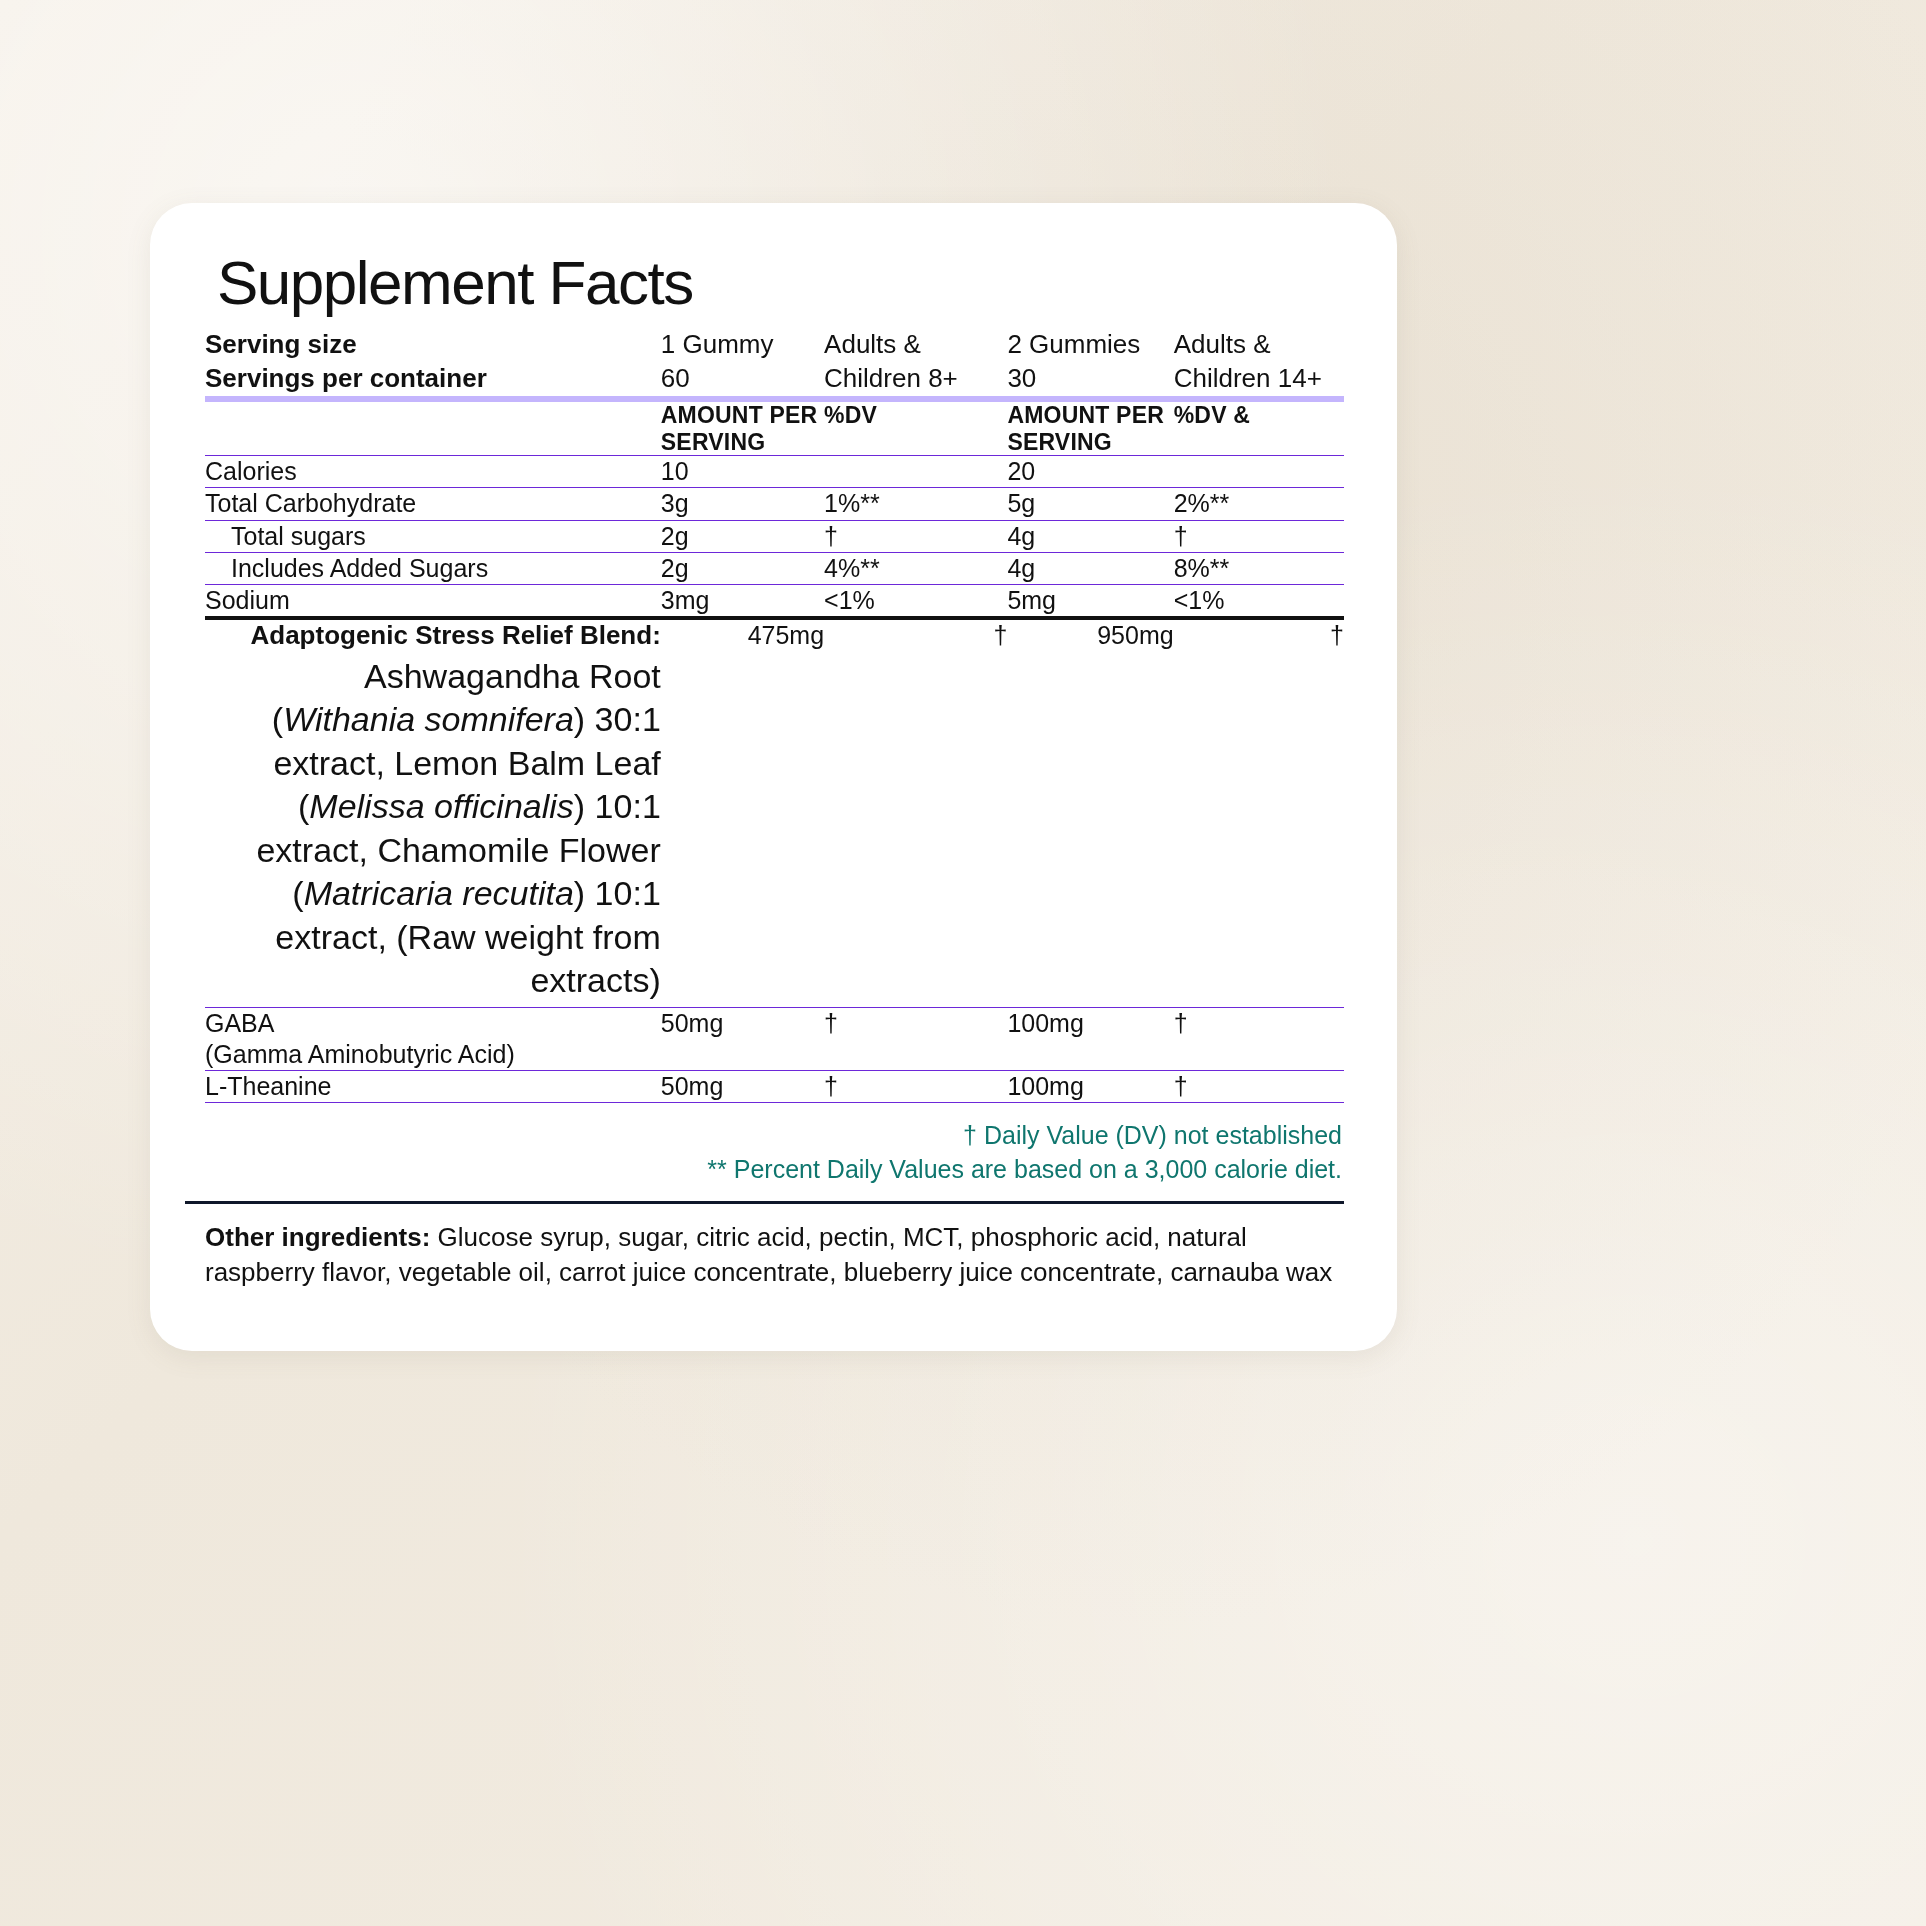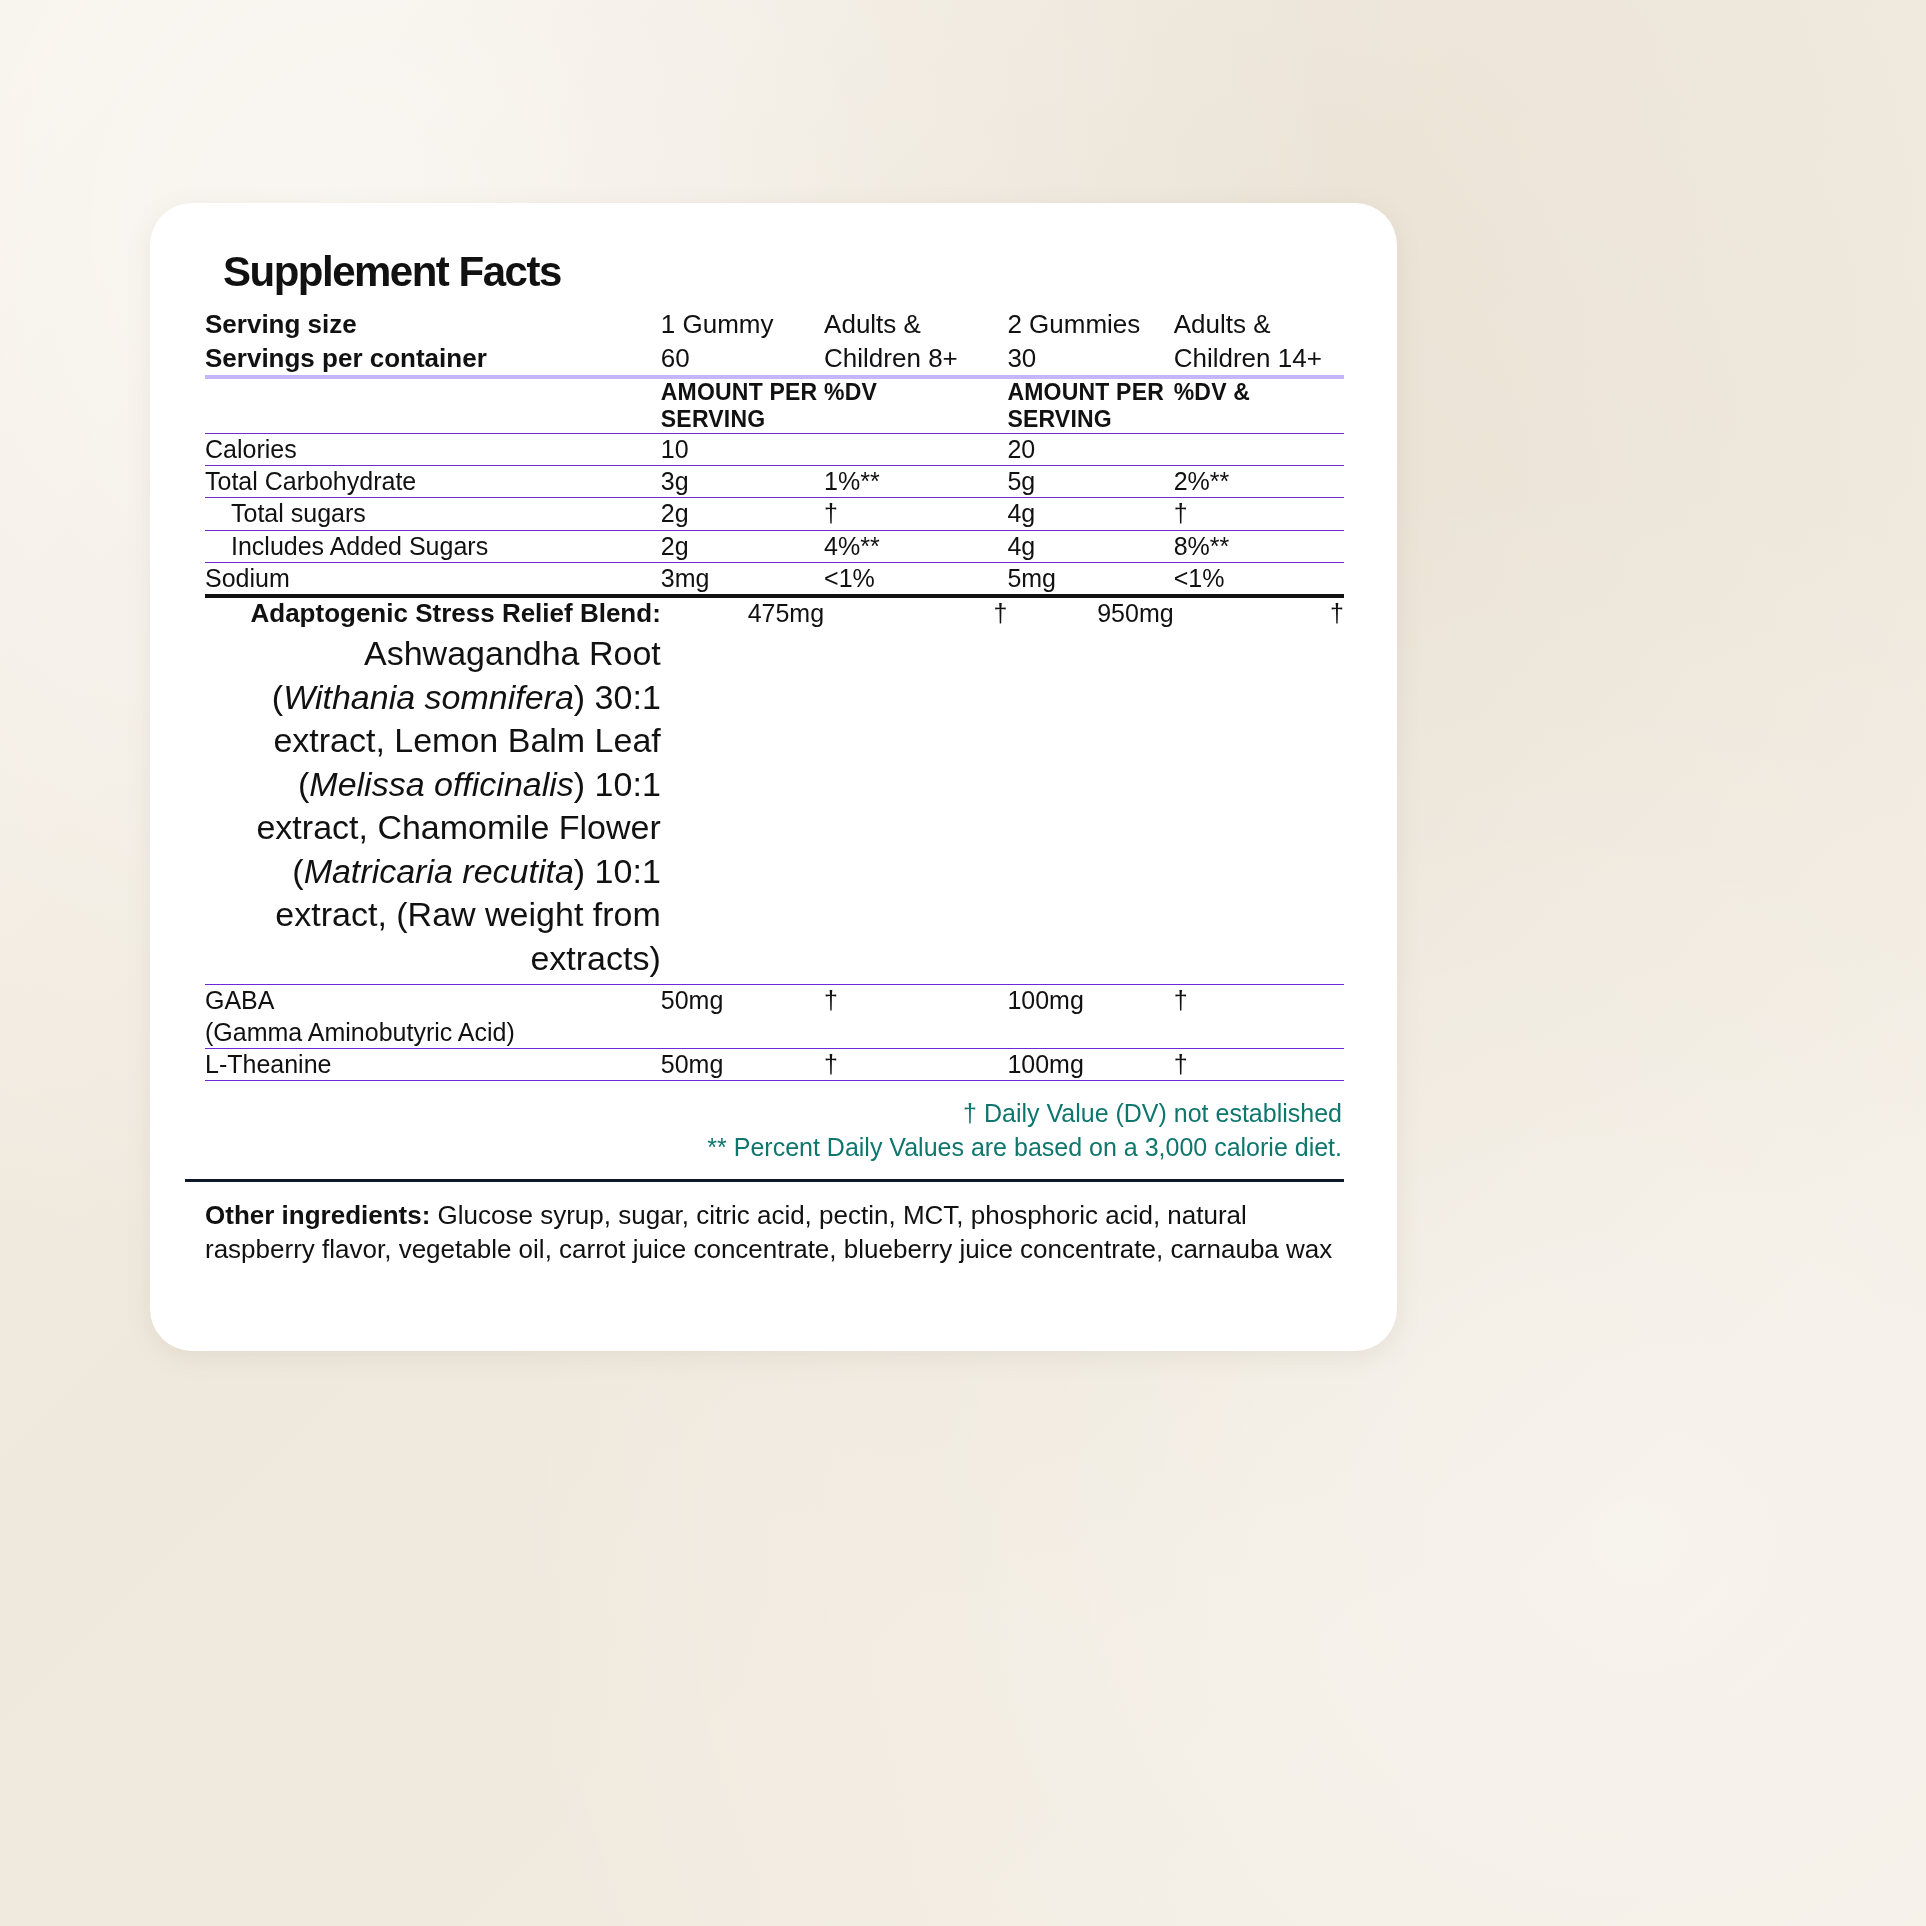--- a/index.html
+++ b/index.html
@@ -32,46 +32,46 @@
     width: 1247px;
     height: 1148px;
     background: #ffffff;
     border-radius: 42px;
     box-shadow: 0 6px 26px rgba(120,105,85,0.10);
   }
   .panel-inner {
     padding: 48px 55px 0 55px;
   }
   .title {
-    font-size: 42px;
-    font-weight: bold;
+    font-size: 62px;
+    font-weight: normal;
     letter-spacing: -1.5px;
     color: #111111;
     line-height: 1.02;
-    margin: 0 0 14px 18px;
+    margin: 0 0 14px 12px;
   }
   table.facts {
     width: 1139px;
     border-collapse: collapse;
     table-layout: fixed;
     color: #111111;
   }
   table.facts td {
     vertical-align: top;
     padding: 0;
   }
   
   col.c-name   { width: 455px; }
   col.c-amt1   { width: 163px; }
   col.c-dv1    { width: 183px; }
   col.c-amt2   { width: 166px; }
   col.c-dv2    { width: 170px; }
 
   .rule-thin td { border-top: 1px solid #6d28d9; }
-  .rule-med  td { border-top: 4px solid #c4b5fd; margin-left: 11px; }
+  .rule-med  td { border-top: 6px solid #c4b5fd; margin-left: 11px; }
   .rule-thick td { border-top: 4px solid #111111; text-align: right; }
 
   .cell { padding: 9px 0 9px 0; font-size: 25px; line-height: 1.2; }
   .cell-pad-l { padding-left: 2px; }
   .indent { padding-left: 26px; }
   .small-head { font-size: 23px; font-weight: bold; line-height: 1.16; letter-spacing: 0.2px; }
   .serving-label { font-weight: bold; font-size: 26px; line-height: 1.3; }
   .serving-val { font-size: 26px; line-height: 1.3; }
   .blend-name { font-weight: bold; font-size: 26px; }
   .blend-desc {

